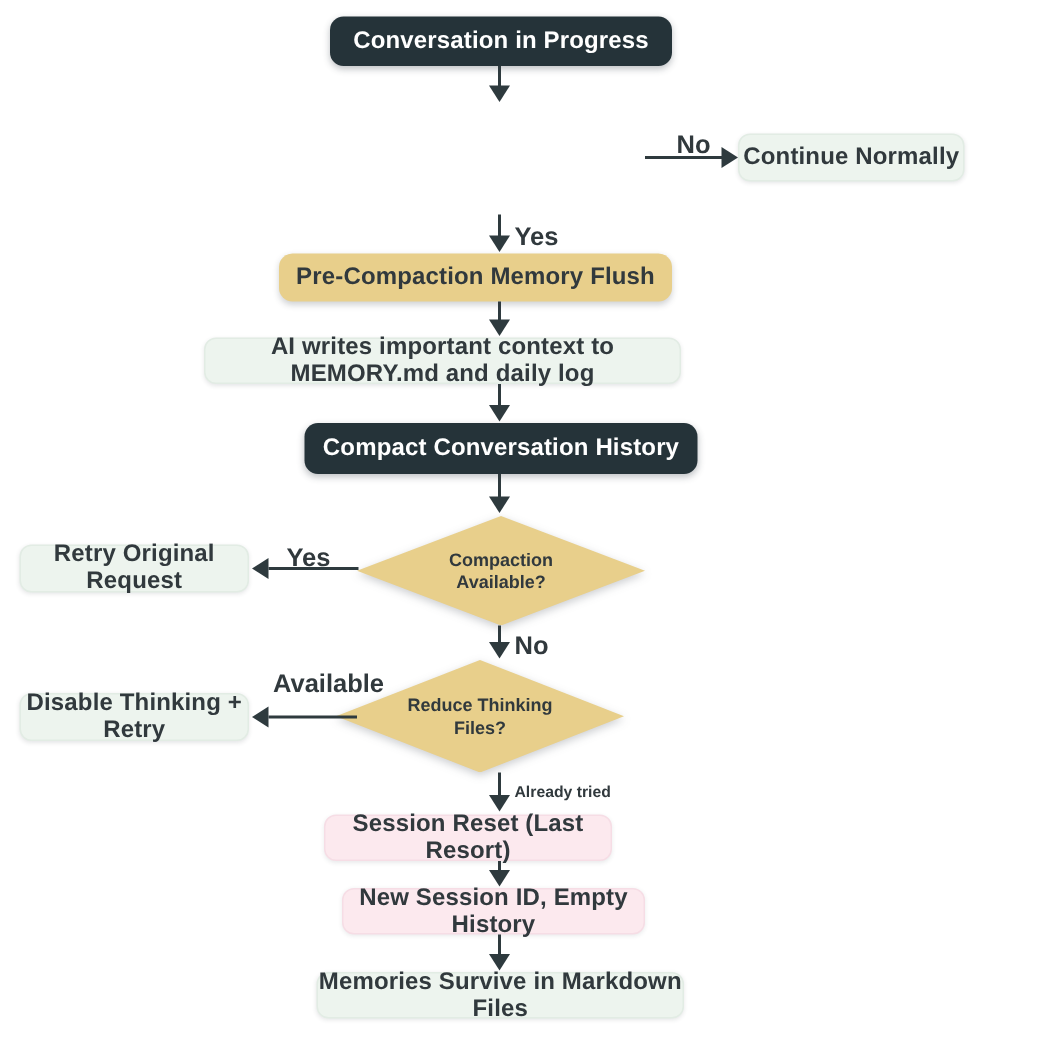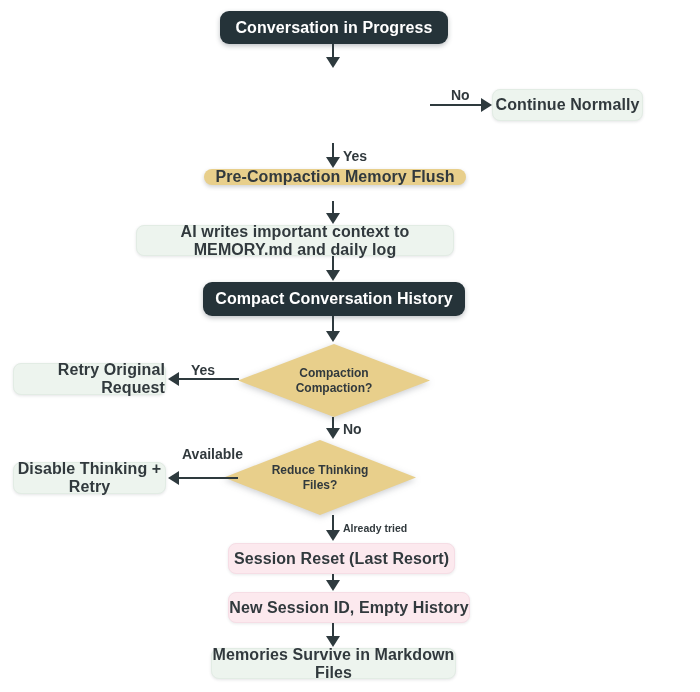--- a/index.html
+++ b/index.html
@@ -46,21 +46,21 @@
   .head-down{position:absolute;width:0;height:0;
     border-left:7px solid transparent;border-right:7px solid transparent;
     border-top:11px solid var(--arrow,#2e3a3e);}
   .head-right{position:absolute;width:0;height:0;
     border-top:7px solid transparent;border-bottom:7px solid transparent;
     border-left:11px solid var(--arrow,#2e3a3e);}
   .head-left{position:absolute;width:0;height:0;
     border-top:7px solid transparent;border-bottom:7px solid transparent;
     border-right:11px solid var(--arrow,#2e3a3e);}
   .elabel{
-    position:absolute;font-size:14px;font-weight:600;color:var(--text,#31393d);
+    position:absolute;font-size:17px;font-weight:600;color:var(--text,#31393d);
     white-space:nowrap;
   }
 </style>
 </head>
 <body>
 
 <div id="canvas">
 
   <div class="node dark" style="left:220px;top:11px;width:228px;height:33px;">Conversation in Progress</div>
 
@@ -71,49 +71,49 @@
   <div class="hline" style="left:430px;top:104px;width:52px;"></div>
   <div class="head-right" style="left:481px;top:98px;"></div>
   <div class="elabel" style="left:451px;top:87px;">No</div>
 
   <div class="node greenbox" style="left:492px;top:89px;width:151px;height:32px;">Continue Normally</div>
 
   <div class="vline" style="left:332px;top:143px;height:15px;"></div>
   <div class="head-down" style="left:326px;top:157px;"></div>
   <div class="elabel" style="left:343px;top:148px;">Yes</div>
 
-  <div class="node tanbox" style="left:204px;top:169px;width:262px;height:16px;">Pre-Compaction Memory Flush</div>
+  <div class="node tanbox" style="left:186px;top:169px;width:262px;height:32px;">Pre-Compaction Memory Flush</div>
 
   <div class="vline" style="left:332px;top:201px;height:13px;"></div>
   <div class="head-down" style="left:326px;top:213px;"></div>
 
   <div class="node greenbox" style="left:136px;top:225px;width:318px;height:31px;">AI writes important context to MEMORY.md and daily log</div>
 
   <div class="vline" style="left:332px;top:256px;height:15px;"></div>
   <div class="head-down" style="left:326px;top:270px;"></div>
 
   <div class="node dark" style="left:203px;top:282px;width:262px;height:34px;">Compact Conversation History</div>
 
   <div class="vline" style="left:332px;top:316px;height:16px;"></div>
   <div class="head-down" style="left:326px;top:331px;"></div>
 
   <div class="dwrap" style="left:238px;top:344px;">
     <div class="diamond" style="position:relative;width:192px;height:73px;">
       <span>
         <span>Compaction</span>
-        <span>Compaction?</span>
+        <span>Available?</span>
       </span>
     </div>
   </div>
 
   <div class="hline" style="left:179px;top:378px;width:60px;"></div>
   <div class="head-left" style="left:168px;top:372px;"></div>
   <div class="elabel" style="left:191px;top:362px;">Yes</div>
 
-  <div class="node greenbox" style="left:13px;top:363px;width:153px;height:32px;text-align:right;">Retry Original Request</div>
+  <div class="node greenbox" style="left:13px;top:363px;width:153px;height:32px;">Retry Original Request</div>
 
   <div class="vline" style="left:332px;top:417px;height:12px;"></div>
   <div class="head-down" style="left:326px;top:428px;"></div>
   <div class="elabel" style="left:343px;top:421px;">No</div>
 
   <div class="dwrap" style="left:224px;top:440px;">
     <div class="diamond" style="position:relative;width:192px;height:75px;">
       <span>
         <span>Reduce Thinking</span>
         <span>Files?</span>
@@ -124,25 +124,25 @@
   <div class="hline" style="left:179px;top:477px;width:59px;"></div>
   <div class="head-left" style="left:168px;top:471px;"></div>
   <div class="elabel" style="left:182px;top:446px;">Available</div>
 
   <div class="node greenbox" style="left:13px;top:462px;width:153px;height:32px;">Disable Thinking + Retry</div>
 
   <div class="vline" style="left:332px;top:515px;height:16px;"></div>
   <div class="head-down" style="left:326px;top:530px;"></div>
   <div class="elabel" style="left:343px;top:522px;font-size:10.5px;">Already tried</div>
 
-  <div class="node pinkbox" style="left:228px;top:543px;width:227px;height:31px;">Session Reset (Last Resort)</div>
+  <div class="node pinkbox" style="left:216px;top:543px;width:192px;height:31px;">Session Reset (Last Resort)</div>
 
   <div class="vline" style="left:332px;top:574px;height:7px;"></div>
   <div class="head-down" style="left:326px;top:580px;"></div>
 
-  <div class="node pinkbox" style="left:228px;top:592px;width:242px;height:31px;">New Session ID, Empty History</div>
+  <div class="node pinkbox" style="left:228px;top:592px;width:202px;height:31px;">New Session ID, Empty History</div>
 
   <div class="vline" style="left:332px;top:623px;height:14px;"></div>
   <div class="head-down" style="left:326px;top:636px;"></div>
 
   <div class="node greenbox" style="left:211px;top:648px;width:245px;height:31px;">Memories Survive in Markdown Files</div>
 
 </div>
 
 </body></html>

